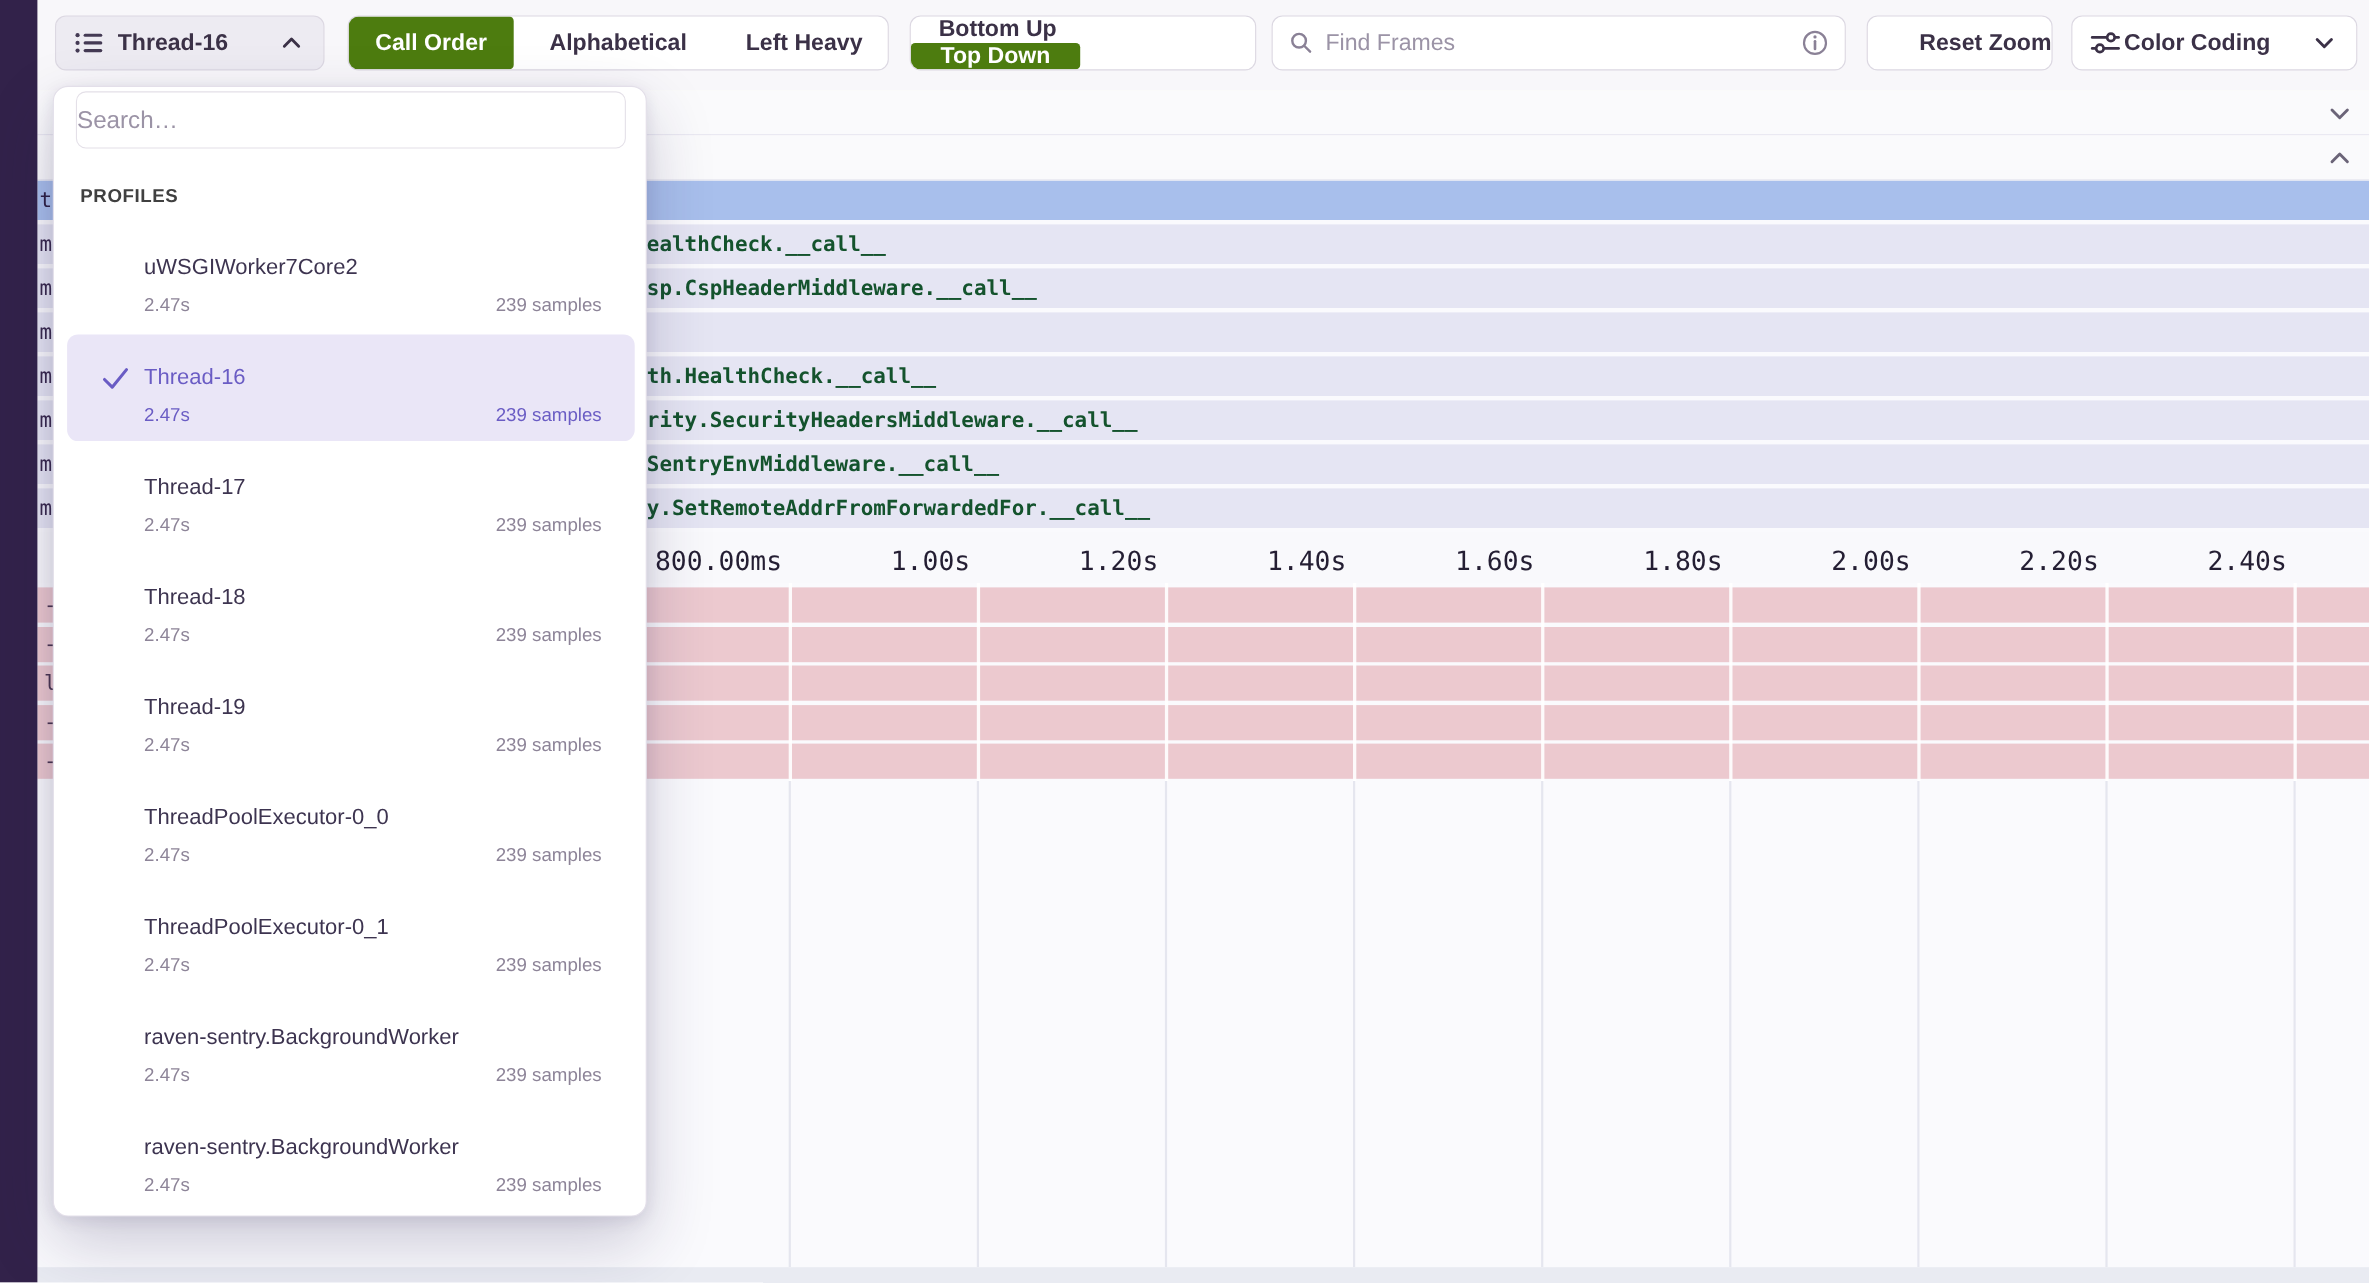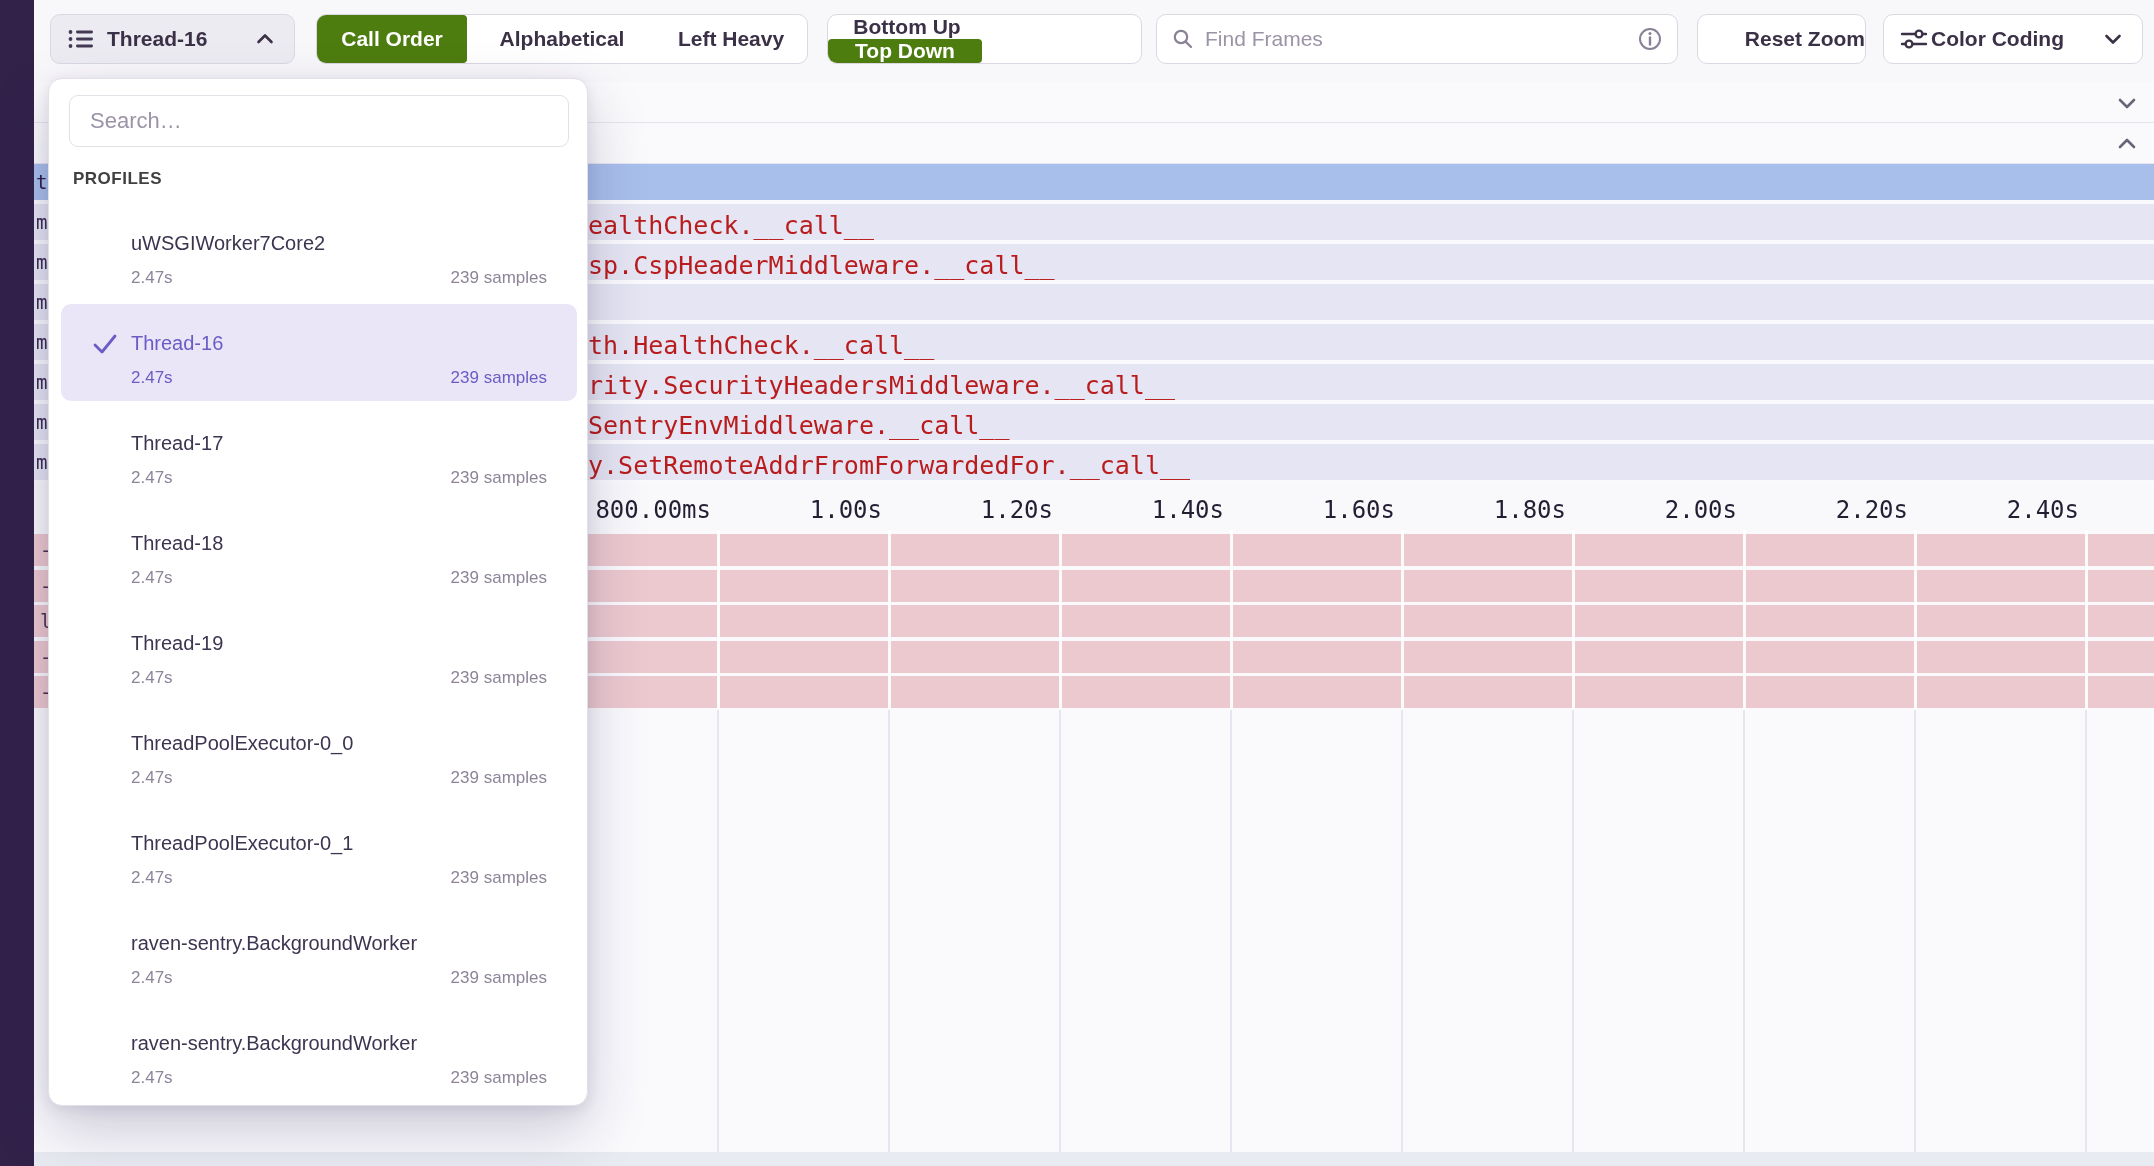--- a/index.html
+++ b/index.html
@@ -29,38 +29,38 @@
   svg { display:block; }
 
   
   .panel-bar { position:absolute; left:34px; right:0; height:41px; background:#fafafc; border-bottom:1.5px solid #e6e5ef; z-index:1; }
   .panel-bar .chev { position:absolute; right:14px; top:8px; }
 
   
   #flame { position:absolute; left:34px; top:164px; right:0; bottom:0; background:#fafafd; z-index:1; }
   .frow { position:absolute; left:0; right:0; height:36px; overflow:hidden; }
   .frow .frag { position:absolute; left:2px; top:7px; font-size:19px; color:#38294d; }
-  .frow .flabel { position:absolute; left:554px; top:7px; font-size:25px; color:#b91c1c; white-space:pre; }
+  .frow .flabel { position:absolute; left:554px; top:7px; font-size:19px; color:#14532d; white-space:pre;font-weight:bold; }
   #selected-row { position:absolute; left:0; right:0; top:0; height:36px; background:#a8bfec; overflow:hidden; }
   #selected-row .frag { position:absolute; left:2px; top:7px; font-size:19px; color:#2d2145; }
   #axis-row { position:absolute; left:0; right:0; top:320px; height:46px; background:#f9f9fc; }
   .tick-label { position:absolute; top:12px; width:160px; text-align:right; font-size:24px; color:#241e33; }
   .srow { position:absolute; left:0; right:0; height:32px; background:#ecc9cf; overflow:hidden; }
   .srow .frag { position:absolute; left:6px; top:5px; font-size:19px; color:#4a3550; }
   .gridline { position:absolute; width:3px; }
   .gl-pink { background:rgba(255,255,255,0.9); }
   .gl-light { background:#e5e6ef; width:2px; }
   #footer-band { position:absolute; left:0; right:0; bottom:0; height:14px; background:#e9ebf2; }
 
   
   #profile-dropdown { position:absolute; left:48px; top:78px; width:540px; height:1028px; background:#fff;
       border:1px solid #e3dfe9; border-radius:14px; box-shadow:0 24px 60px rgba(43,34,81,0.22), 0 4px 14px rgba(43,34,81,0.10);
       z-index:10; }
-  #dd-search { position:absolute; left:20px; top:16px; width:500px; height:52px; border:1.5px solid #e4e0e8; border-radius:9px;
-      padding:0 20px; display:flex; align-items:center; }
+  #dd-search { position:absolute; left:20px; top:4px; width:500px; height:52px; border:1.5px solid #e4e0e8; border-radius:9px;
+      padding:0 0; display:flex; align-items:center; }
   #dd-search input { border:none; outline:none; width:100%; font-size:22px; color:#3b3147; font-family:"Liberation Sans",sans-serif; background:transparent; }
   #dd-search input::placeholder { color:#9b93a6; }
   #dd-section { position:absolute; left:24px; top:90px; font-size:17px; font-weight:700; letter-spacing:0.5px; color:#404040; }
   .dd-item { position:absolute; left:12px; width:516px; height:97px; border-radius:10px; }
   .dd-item.selected { background:#eae6f7; }
   .dd-name { position:absolute; left:70px; top:28px; font-size:20px; color:#3d3450; }
   .dd-item.selected .dd-name { color:#6a5cc4; }
   .dd-dur { position:absolute; left:70px; top:64px; font-size:17px; color:#8d8498; }
   .dd-samples { position:absolute; right:30px; top:64px; font-size:17px; color:#8d8498; }
   .dd-item.selected .dd-dur, .dd-item.selected .dd-samples { color:#6a5cc4; }

